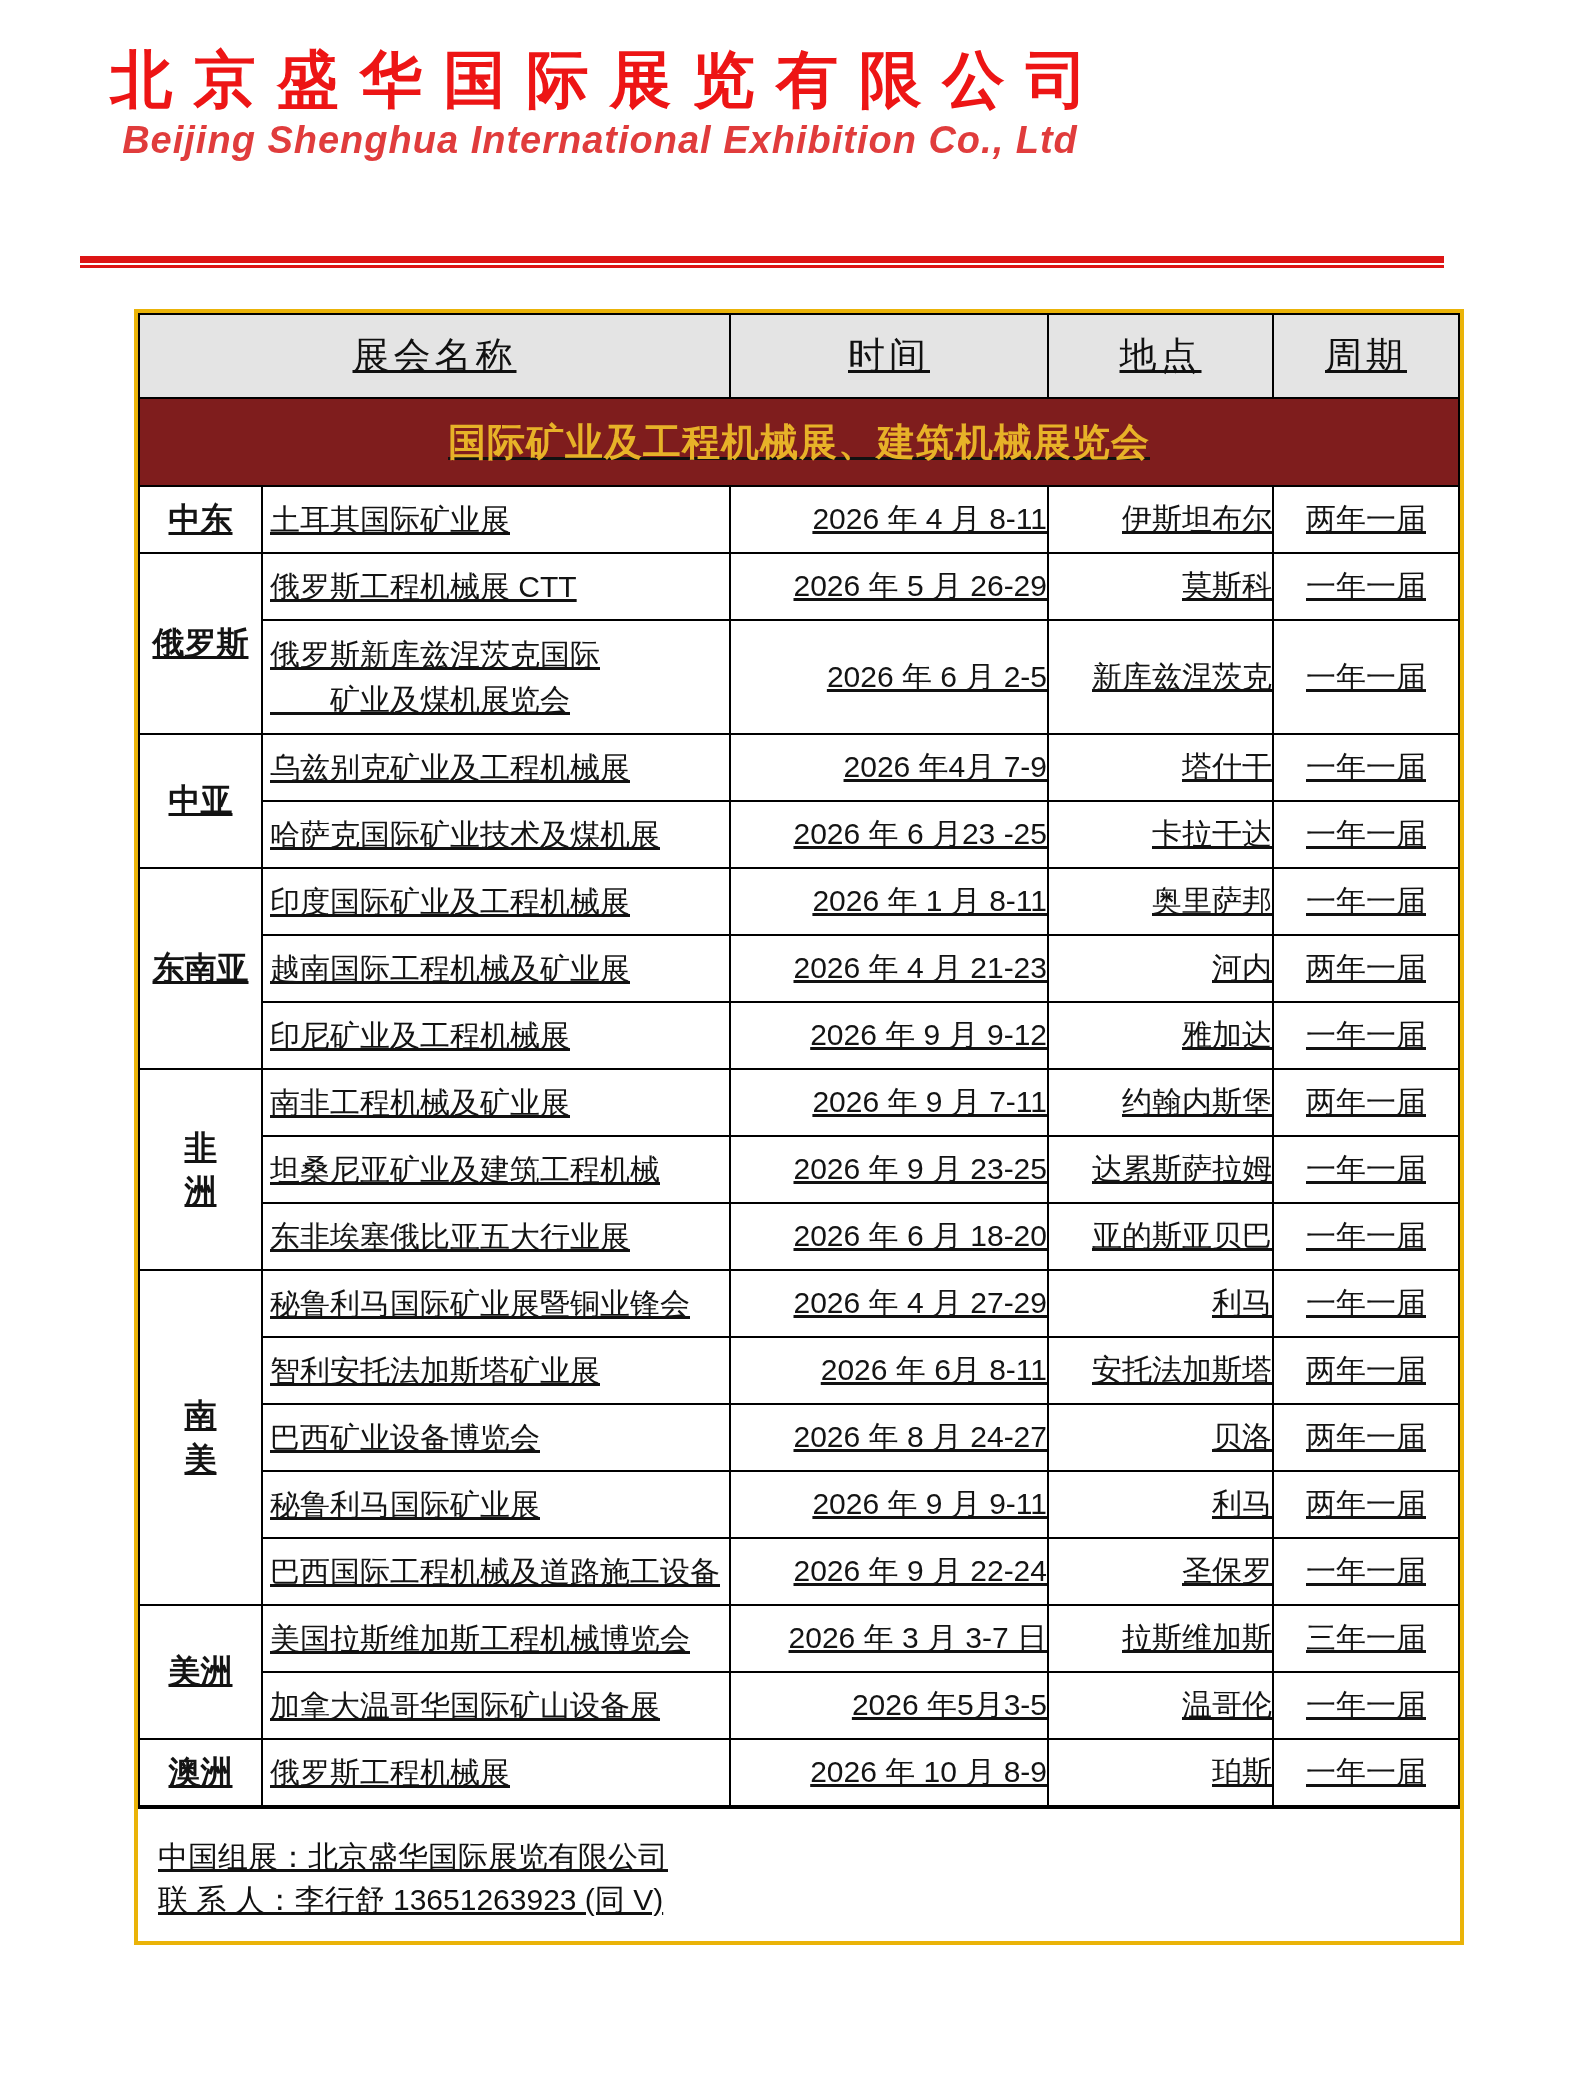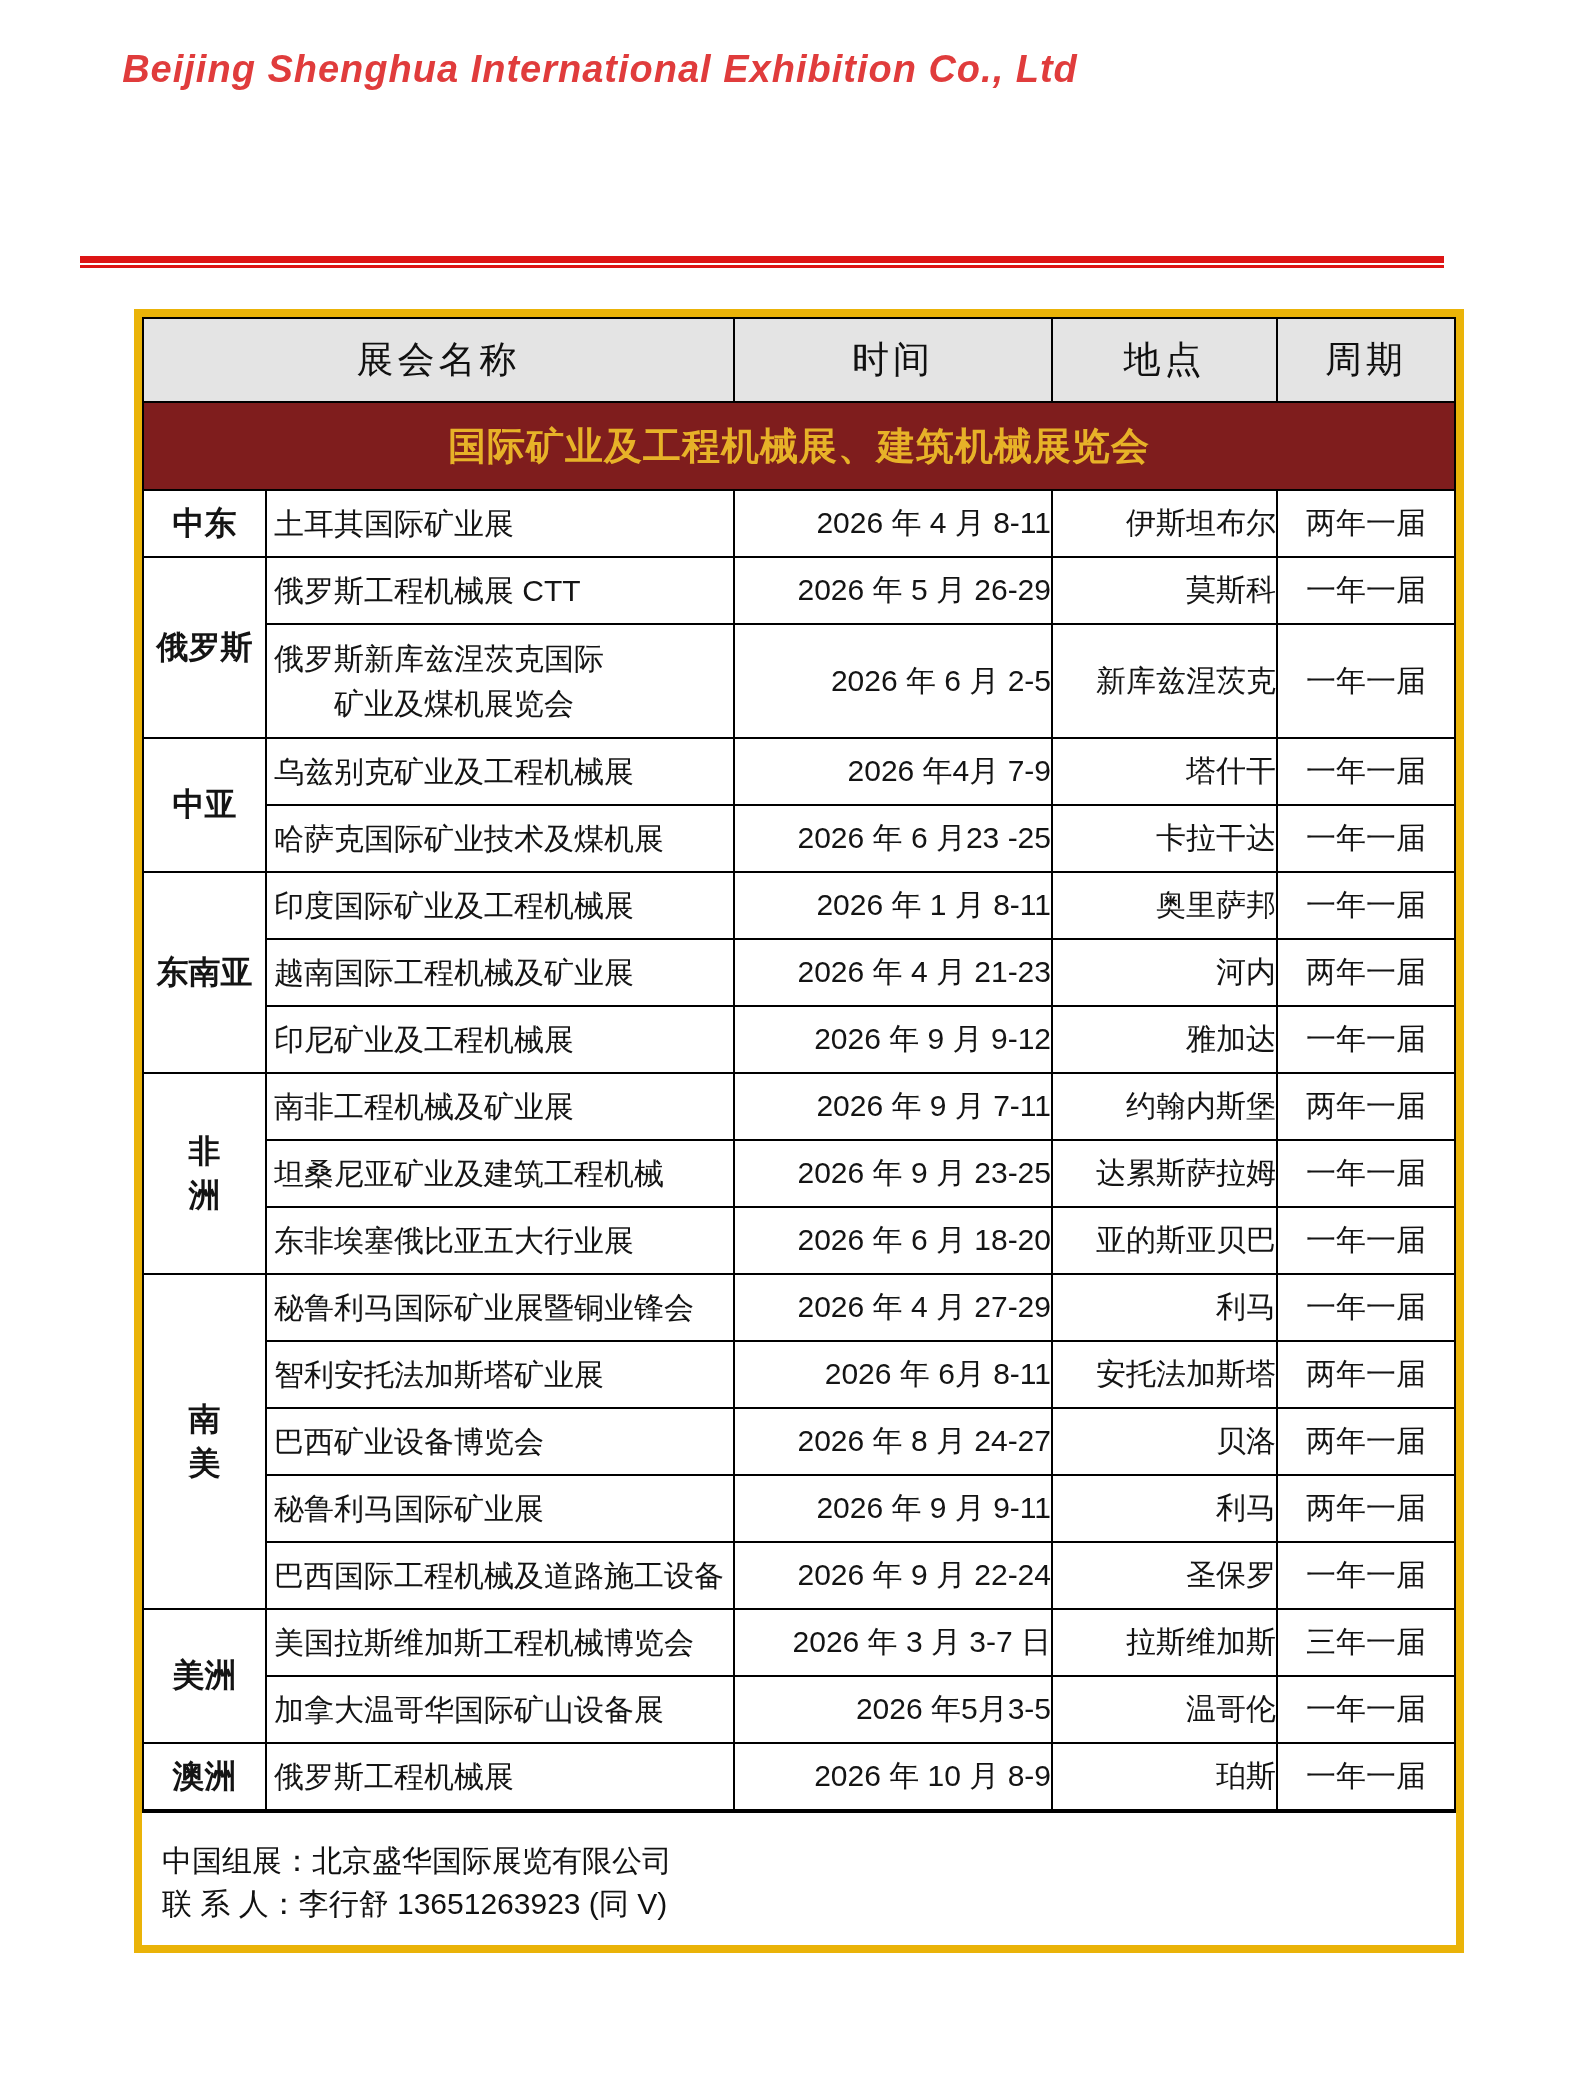--- a/index.html
+++ b/index.html
@@ -37,22 +37,23 @@
     font-style:italic;
   }
   .rule{
     position:absolute;left:80px;top:256px;width:1364px;
   }
   .rule .thick{height:7px;background:var(--rule-red);}
   .rule .thin{height:3px;background:var(--rule-red);margin-top:2px;}
 
   .table-wrap{
     position:absolute;left:134px;top:309px;width:1330px;
-    border:8px solid #eab308;
+    border:4px solid #eab308;
     background:#fff;
+    text-decoration:underline;
   }
   table{
     width:100%;
     border-collapse:collapse;
     table-layout:fixed;
   }
   col.c-region{width:123px;}
   col.c-name{width:468px;}
   col.c-time{width:318px;}
   col.c-loc{width:225px;}
@@ -106,20 +107,21 @@
     padding:26px 10px 20px 20px;
     font-size:30px;
     line-height:43px;
   }
   .footer .line{white-space:nowrap;}
 </style>
 </head>
 <body>
 
 <div class="heading">
+  <div class="title-cn">北 京 盛 华 国 际 展 览 有 限 公 司</div>
   <div class="title-en">Beijing Shenghua International Exhibition Co., Ltd</div>
 </div>
 
 <div class="rule">
   <div class="thick"></div>
   <div class="thin"></div>
 </div>
 
 <div class="table-wrap">
   <table>

